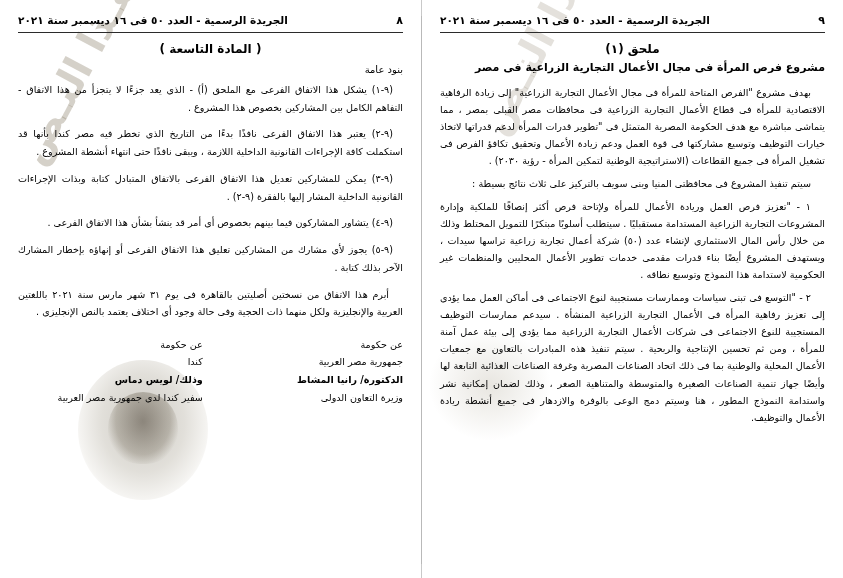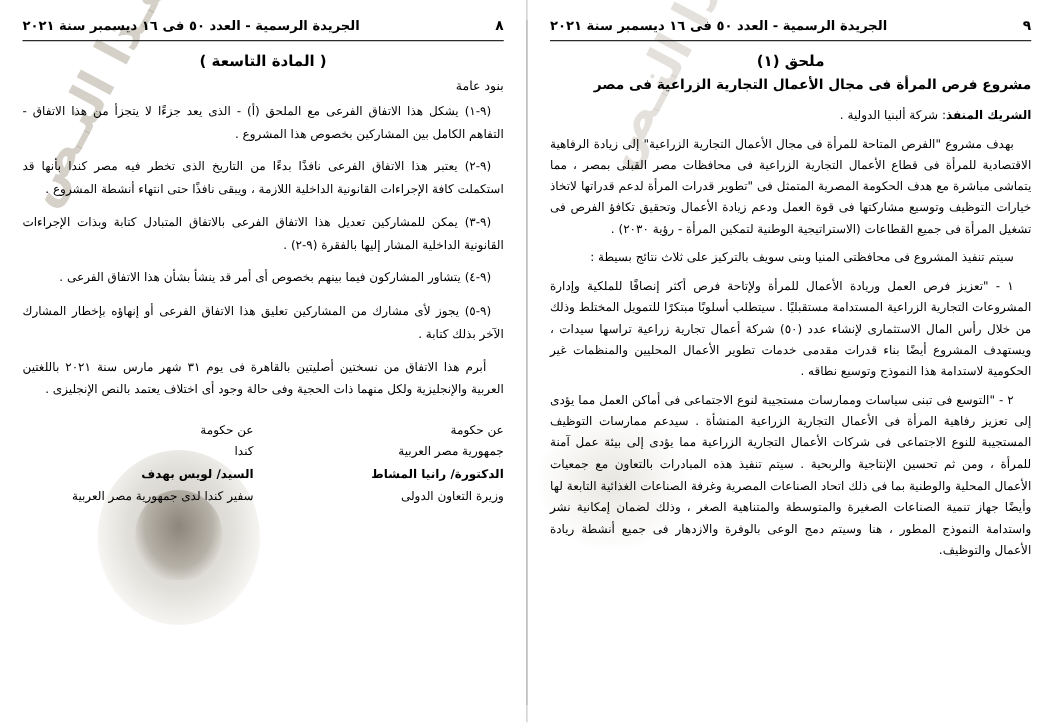--- a/index.html
+++ b/index.html
@@ -198,23 +198,20 @@
   <div class="col col-right">
     <div class="content">
       <div class="hdr">
         <span class="pageno">٩</span>
         <span class="title">الجريدة الرسمية - العدد ٥٠ فى ١٦ ديسمبر سنة ٢٠٢١</span>
       </div>
 
       <div class="doc-title">ملحق (١)</div>
       <div class="doc-title2">مشروع فرص المرأة فى مجال الأعمال التجارية الزراعية فى مصر</div>
 
-      <p class="body noind">
-        <span class="lbl">الشريك المنفذ</span><span>: شركة ألبنيا الدولية .</span>
-      </p>
 
       <p class="body">بهدف مشروع "الفرص المتاحة للمرأة فى مجال الأعمال التجارية الزراعية" إلى زيادة الرفاهية الاقتصادية للمرأة فى قطاع الأعمال التجارية الزراعية فى محافظات مصر القبلى بمصر ، مما يتماشى مباشرة مع هدف الحكومة المصرية المتمثل فى "تطوير قدرات المرأة لدعم قدراتها لاتخاذ خيارات التوظيف وتوسيع مشاركتها فى قوة العمل ودعم زيادة الأعمال وتحقيق تكافؤ الفرص فى تشغيل المرأة فى جميع القطاعات (الاستراتيجية الوطنية لتمكين المرأة - رؤية ٢٠٣٠) .</p>
       <p class="body">سيتم تنفيذ المشروع فى محافظتى المنيا وبنى سويف بالتركيز على ثلاث نتائج بسيطة :</p>
       <p class="body">١ - "تعزيز فرص العمل وريادة الأعمال للمرأة ولإتاحة فرص أكثر إنصافًا للملكية وإدارة المشروعات التجارية الزراعية المستدامة مستقبليًا . سيتطلب أسلوبًا مبتكرًا للتمويل المختلط وذلك من خلال رأس المال الاستثمارى لإنشاء عدد (٥٠) شركة أعمال تجارية زراعية تراسها سيدات ، ويستهدف المشروع أيضًا بناء قدرات مقدمى خدمات تطوير الأعمال المحليين والمنظمات غير الحكومية لاستدامة هذا النموذج وتوسيع نطاقه .</p>
       <p class="body">٢ - "التوسع فى تبنى سياسات وممارسات مستجيبة لنوع الاجتماعى فى أماكن العمل مما يؤدى إلى تعزيز رفاهية المرأة فى الأعمال التجارية الزراعية المنشأة . سيدعم ممارسات التوظيف المستجيبة للنوع الاجتماعى فى شركات الأعمال التجارية الزراعية مما يؤدى إلى بيئة عمل آمنة للمرأة ، ومن ثم تحسين الإنتاجية والربحية . سيتم تنفيذ هذه المبادرات بالتعاون مع جمعيات الأعمال المحلية والوطنية بما فى ذلك اتحاد الصناعات المصرية وغرفة الصناعات الغذائية التابعة لها وأيضًا جهاز تنمية الصناعات الصغيرة والمتوسطة والمتناهية الصغر ، وذلك لضمان إمكانية نشر واستدامة النموذج المطور ، هنا وسيتم دمج الوعى بالوفرة والازدهار فى جميع أنشطة ريادة الأعمال والتوظيف.</p>
     </div>
   </div>
 
   <div class="col col-left">
     <div class="content">
@@ -252,21 +249,21 @@
       <div class="sig-block">
         <div class="sig-col">
           <div>عن حكومة</div>
           <div>جمهورية مصر العربية</div>
           <div class="u">الدكتورة/ رانيا المشاط</div>
           <div>وزيرة التعاون الدولى</div>
         </div>
         <div class="sig-col">
           <div>عن حكومة</div>
           <div>كندا</div>
-          <div class="u">السيد/ لويس بهدف</div>
+          <div class="u">وذلك/ لويس دماس</div>
           <div>سفير كندا لدى جمهورية مصر العربية</div>
         </div>
       </div>
     </div>
   </div>
 
   <div class="wm wm1">
     <span class="wm-text">صدق علـى هـذا النـص</span>
   </div>
   <div class="wm wm2">

